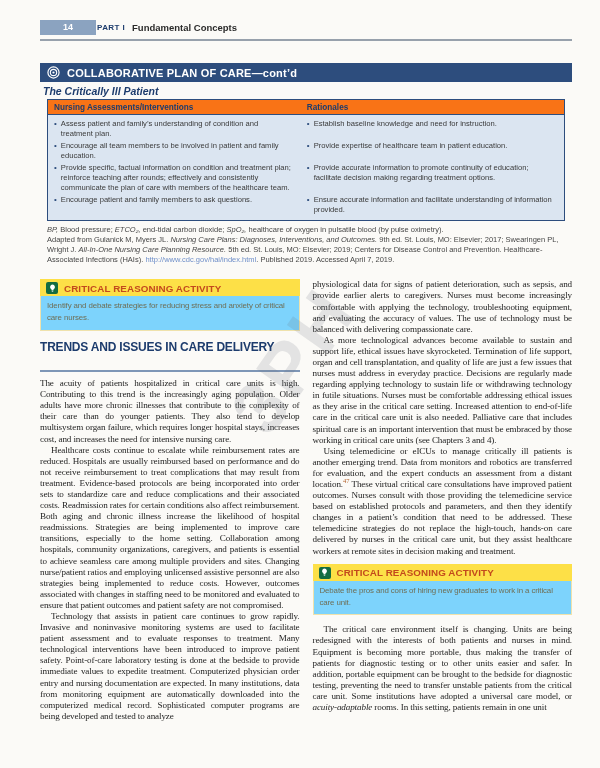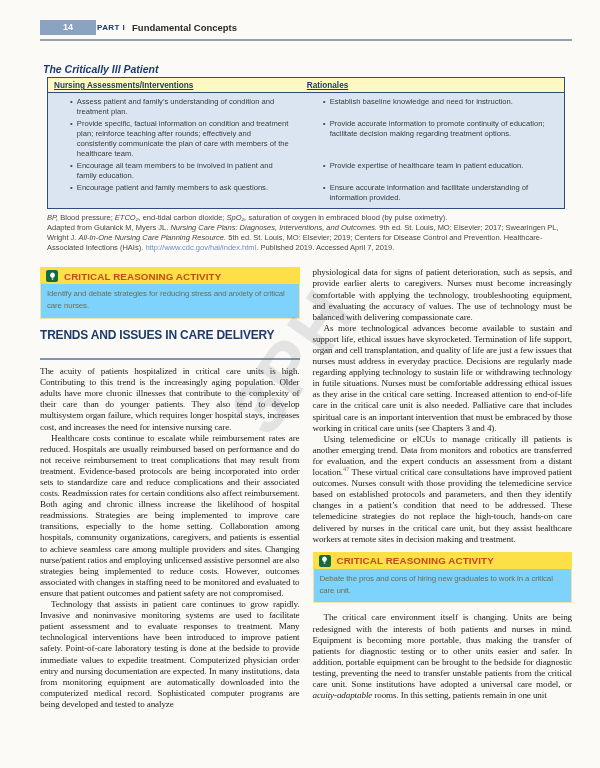--- a/index.html
+++ b/index.html
@@ -27,26 +27,26 @@
     background:#2d4d7d; height:19px; display:flex; align-items:center;
     padding:0 7px; gap:7px;
   }
   .plan-banner .ttl { color:#fff; font:bold 11px "Liberation Sans", sans-serif; letter-spacing:.2px; }
   .plan-subtitle { margin:3px 0 2px 3px; color:#1d3c6d; font:bold italic 10.5px "Liberation Sans", sans-serif; }
   table.plan-table {
     width:calc(100% - 14px); margin:0 7px; border-collapse:collapse;
     border:1.6px solid #2d4d7d; background:#dbe5f1;
   }
   table.plan-table th {
-    background:#fef9c3; color:#1d3c6d; text-align:left;
+    background:#f97316; color:#1d3c6d; text-align:left;
     font:bold 8.2px "Liberation Sans", sans-serif;
-    padding:3px 6px 2px; border-bottom:1.5px solid #2d4d7d;text-decoration:underline;
+    padding:3px 6px 2px; border-bottom:1.5px solid #2d4d7d;
   }
   table.plan-table td {
-    vertical-align:top; padding:1px 9px 1px 22px;
+    vertical-align:top; padding:1px 9px 1px 6px;
     font:7.6px/1.32 "Liberation Sans", sans-serif; color:#3a3a3a;
   }
   table.plan-table tr.first td { padding-top:4px; }
   table.plan-table tr.last td  { padding-bottom:5px; }
   td .li { display:flex; gap:4px; }
   td .li::before { content:"•"; color:#2d4d7d; font-size:8px; line-height:1.25; }
   .c-left { width:49%; } .c-right { width:51%; }
 
   
   .footnote {
@@ -100,67 +100,77 @@
   <div class="inner">
 
     <div class="topbar">
       <span class="pagenum">14</span>
       <span class="part-label">PART I</span>
       <span class="part-title">Fundamental Concepts</span>
     </div>
     <hr class="head-rule">
 
     <section class="plan">
+      <div class="plan-banner">
+        <span style="display:flex">
+          <svg width="13" height="13" viewBox="0 0 14 14">
+            <circle cx="7" cy="7" r="6" fill="none" stroke="#fff" stroke-width="1.3"></circle>
+            <circle cx="7" cy="7" r="3.4" fill="none" stroke="#fff" stroke-width="1.2"></circle>
+            <circle cx="7" cy="7" r="1.2" fill="#fff"></circle>
+          </svg>
+        </span>
+        <span class="ttl">COLLABORATIVE PLAN OF CARE—cont’d</span>
+      </div>
       <div class="plan-subtitle">The Critically Ill Patient</div>
 
       <table class="plan-table">
         <thead>
           <tr>
             <th class="c-left">Nursing Assessments/Interventions</th>
             <th class="c-right">Rationales</th>
           </tr>
         </thead>
         <tbody>
           <tr class="first">
             <td>
                 <div class="li">Assess patient and family’s understanding of condition and treatment plan.</div>
               </td>
             <td>
                 <div class="li">Establish baseline knowledge and need for instruction.</div>
               </td>
           </tr>
           <tr>
             <td>
+                <div class="li">Encourage all team members to be involved in patient and family education.</div>
+              </td>
+            <td>
+                <div class="li">Provide expertise of healthcare team in patient education.</div>
+              </td>
+          </tr>
+          <tr>
+            <td>
                 <div class="li">Provide specific, factual information on condition and treatment plan; reinforce teaching after rounds; effectively and consistently communicate the plan of care with members of the healthcare team.</div>
               </td>
             <td>
                 <div class="li">Provide accurate information to promote continuity of education; facilitate decision making regarding treatment options.</div>
-              </td>
-          </tr>
-          <tr>
-            <td>
-                <div class="li">Encourage all team members to be involved in patient and family education.</div>
-              </td>
-            <td>
-                <div class="li">Provide expertise of healthcare team in patient education.</div>
               </td>
           </tr>
           <tr class="last">
             <td>
                 <div class="li">Encourage patient and family members to ask questions.</div>
               </td>
             <td>
                 <div class="li">Ensure accurate information and facilitate understanding of information provided.</div>
               </td>
           </tr>
         </tbody>
       </table>
 
       <div class="footnote">
-        <div><span class="it">BP,</span><span> Blood pressure; </span><span class="it">ETCO₂,</span><span> end-tidal carbon dioxide; </span><span class="it">SpO₂,</span><span> saturation of oxygen in embraced blood (by pulse oximetry).</span></div>
+        <div><span class="it">BP,</span><span> Blood pressure; </span><span class="it">ETCO₂,</span><span> end-tidal carbon dioxide; </span><span class="it">SpO₂,</span><span> healthcare of oxygen in pulsatile blood (by pulse oximetry).</span></div>
         <div><span>Adapted from Gulanick M, Myers JL. </span><span class="it">Nursing Care Plans: Diagnoses, Interventions, and Outcomes.</span><span> 9th ed. St. Louis, MO: Elsevier; 2017; Swearingen PL, Wright J. </span><span class="it">All-In-One Nursing Care Planning Resource.</span><span> 5th ed. St. Louis, MO: Elsevier; 2019; Centers for Disease Control and Prevention. Healthcare-Associated Infections (HAIs). </span><a class="ln">http://www.cdc.gov/hai/index.html</a><span>. Published 2019. Accessed April 7, 2019.</span></div>
       </div>
     </section>
 
     <div class="cols">
 
       <div class="col">
         <div class="cra">
           <div class="cra-head">
             <span class="cra-icon">

